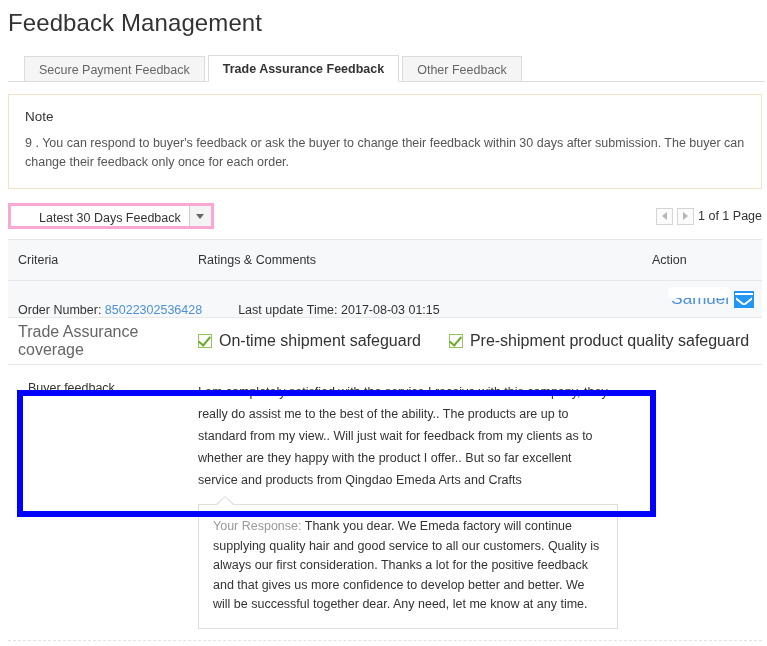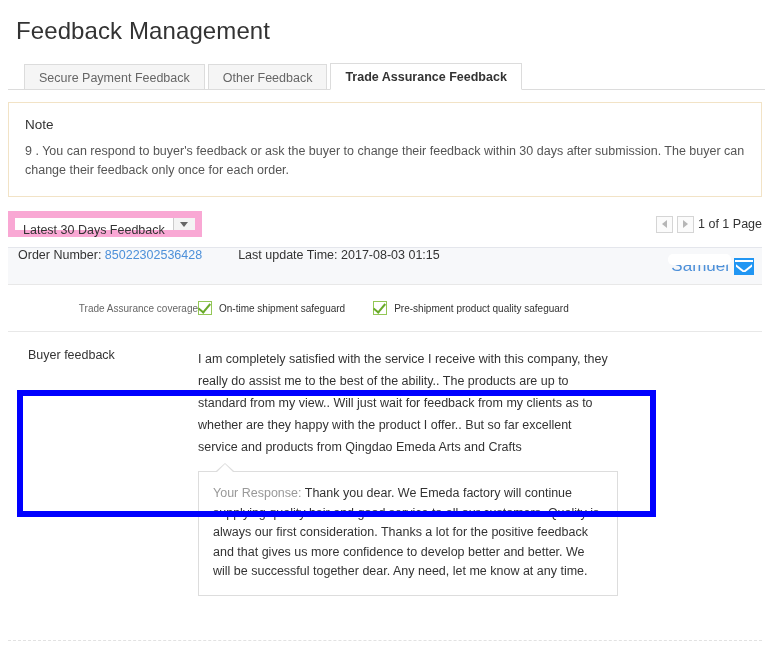--- a/index.html
+++ b/index.html
@@ -15,21 +15,21 @@
     overflow: hidden;
     position: relative;
   }
 
   
   .page-title {
     font-size: 24px;
     font-weight: normal;
     color: #333333;
     padding: 8px 12px 0 8px;
-    margin: 8px;
+    margin: 0;
     line-height: 30px;
     letter-spacing: 0.1px;
   }
 
   
   .tabs-wrap {
     position: relative;
     height: 28px;
     margin-top: 16px;
     padding-left: 24px;
@@ -96,25 +96,26 @@
   .filter-row {
     display: flex;
     align-items: center;
     justify-content: space-between;
     margin: 14px 5px 0 8px;
     height: 26px;
   }
   .select-box {
     display: inline-flex;
     align-items: stretch;
-    border: 7px solid #f9a8d4;
+    border: 3px solid #f9a8d4;
     background: #ffffff;
     height: 26px;
     box-sizing: border-box;
     cursor: pointer;
+    padding-left: 20px;
   }
   .select-value {
     font-size: 12.5px;
     color: #333333;
     padding: 0 8px;
     line-height: 24px;
     white-space: nowrap;
   }
   .select-arrow {
     width: 21px;
@@ -179,21 +180,21 @@
     align-items: center;
     font-size: 12.5px;
     color: #333333;
   }
   .col-criteria  { width: 190px; padding-left: 10px; box-sizing: border-box; }
   .col-ratings   { flex: 1; padding-left: 0; }
   .col-action    { width: 110px; }
 
   .order-row {
     display: flex;
-    align-items: flex-start;
+    align-items: flex-end;
     background: #f7f8fa;
     height: 36px;
     font-size: 12.5px;
     color: #333333;
     border-bottom: 1px solid #e8e8e8;
     position: relative;
   }
   .order-left { padding-left: 10px; white-space: nowrap; }
   .order-link { color: #4d90d9; text-decoration: none; cursor: pointer; }
   .order-mid { margin-left: 36px; white-space: nowrap; }
@@ -256,24 +257,23 @@
     background: #ffffff;
     top: 3px;
   }
   .env-v::before { left: -2px; transform: rotate(38deg); transform-origin: left center; }
   .env-v::after  { right: -2px; transform: rotate(-38deg); transform-origin: right center; }
 
   .coverage-row {
     display: flex;
     align-items: center;
     height: 46px;
-    font-size: 10px;
+    font-size: 16px;
     border-bottom: 1px solid #e8e8e8;
     background: #ffffff;
-    text-align: right;
   }
   .coverage-label {
     width: 190px;
     padding-left: 10px;
     box-sizing: border-box;
     color: #666666;
   }
   .coverage-items { display: flex; align-items: center; gap: 28px; }
   .cov-item { display: flex; align-items: center; gap: 7px; color: #333333; }
   .check-box {
@@ -373,22 +373,22 @@
 </style>
 </head>
 <body>
 
 <h1 class="page-title">Feedback Management</h1>
 
 <div class="tabs-wrap">
   <div class="tabs-baseline"></div>
   <div class="tabs">
     <div class="tab">Secure Payment Feedback</div>
+    <div class="tab active">Trade Assurance Feedback</div>
     <div class="tab">Other Feedback</div>
-    <div class="tab active">Trade Assurance Feedback</div>
   </div>
 </div>
 
 <div class="note-box">
   <div class="note-title">Note</div>
   <div class="note-text">9 . You can respond to buyer's feedback or ask the buyer to change their feedback within 30 days after submission. The buyer can change their feedback only once for each order.</div>
 </div>
 
 <div class="filter-row">
   <div class="select-box">
@@ -403,20 +403,25 @@
       </div>
     <div class="pager-btn">
         <span class="tri-right"></span>
       </div>
     <span class="pager-label">1 of 1 Page</span>
   </div>
 </div>
 
 <div class="table">
 
+  <div class="thead">
+    <div class="col-criteria">Criteria</div>
+    <div class="col-ratings">Ratings &amp; Comments</div>
+    <div class="col-action">Action</div>
+  </div>
 
   <div class="order-row">
     <div class="order-left">
       <span>Order Number:</span>
       <span class="order-link">85022302536428</span>
     </div>
     <div class="order-mid">
       <span>Last update Time:</span>
       <span>2017-08-03 01:15</span>
     </div>

